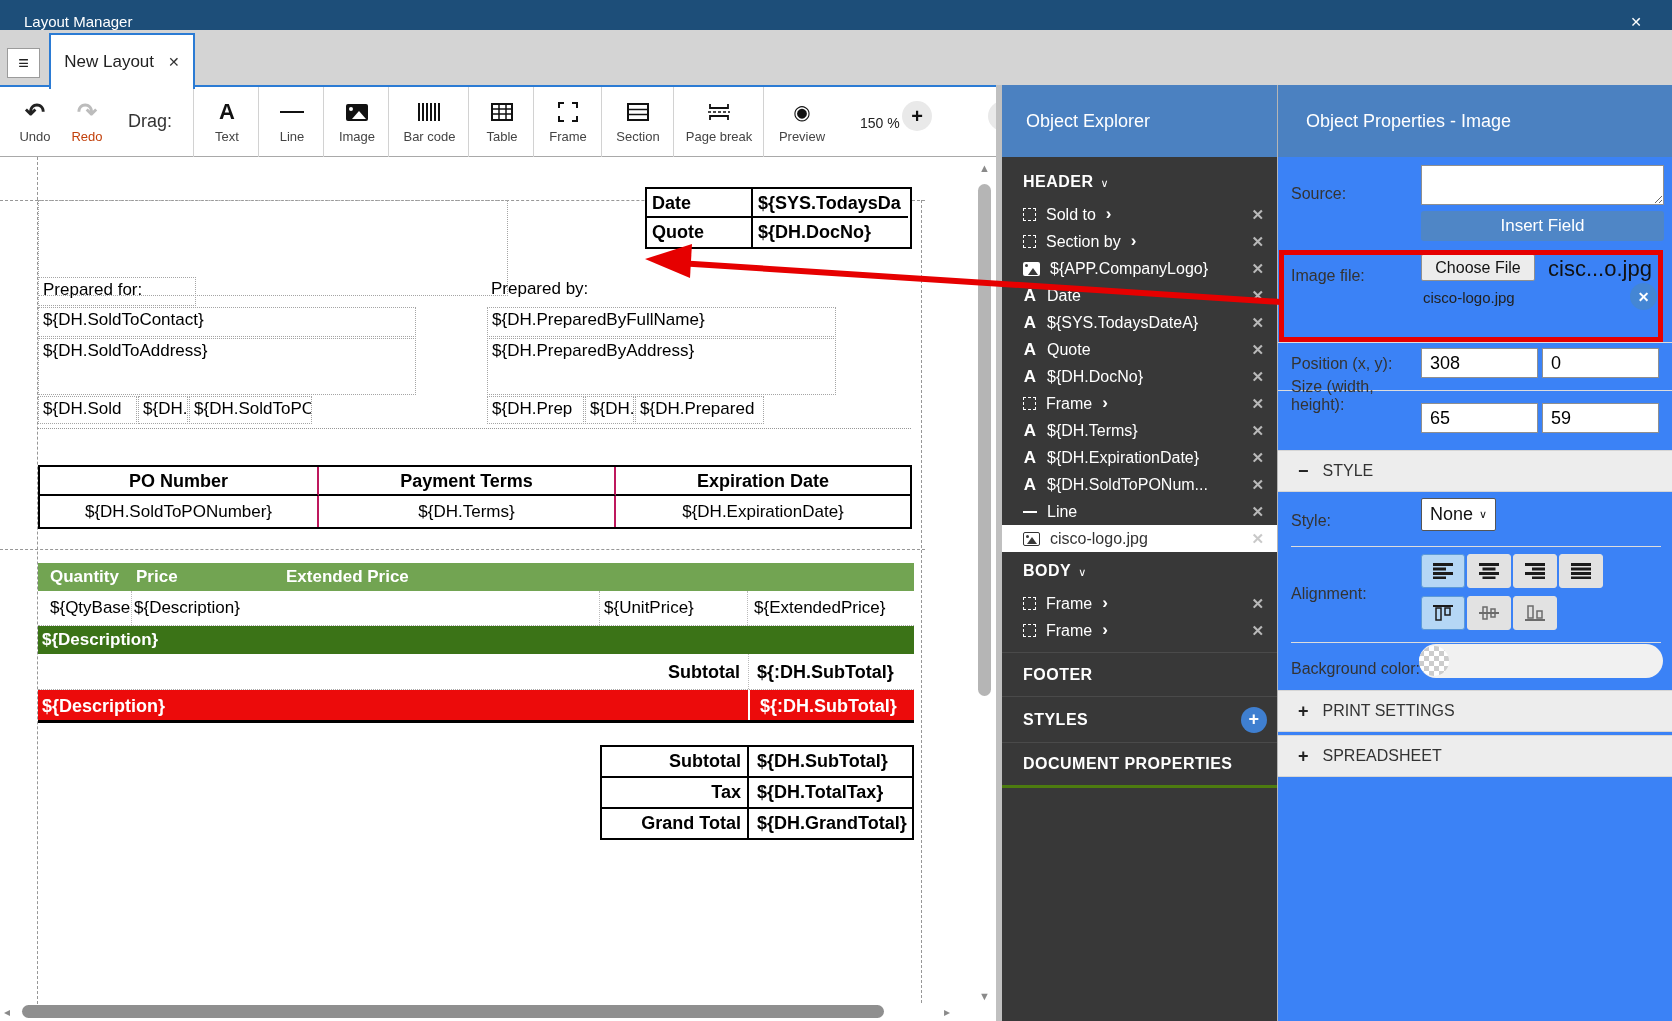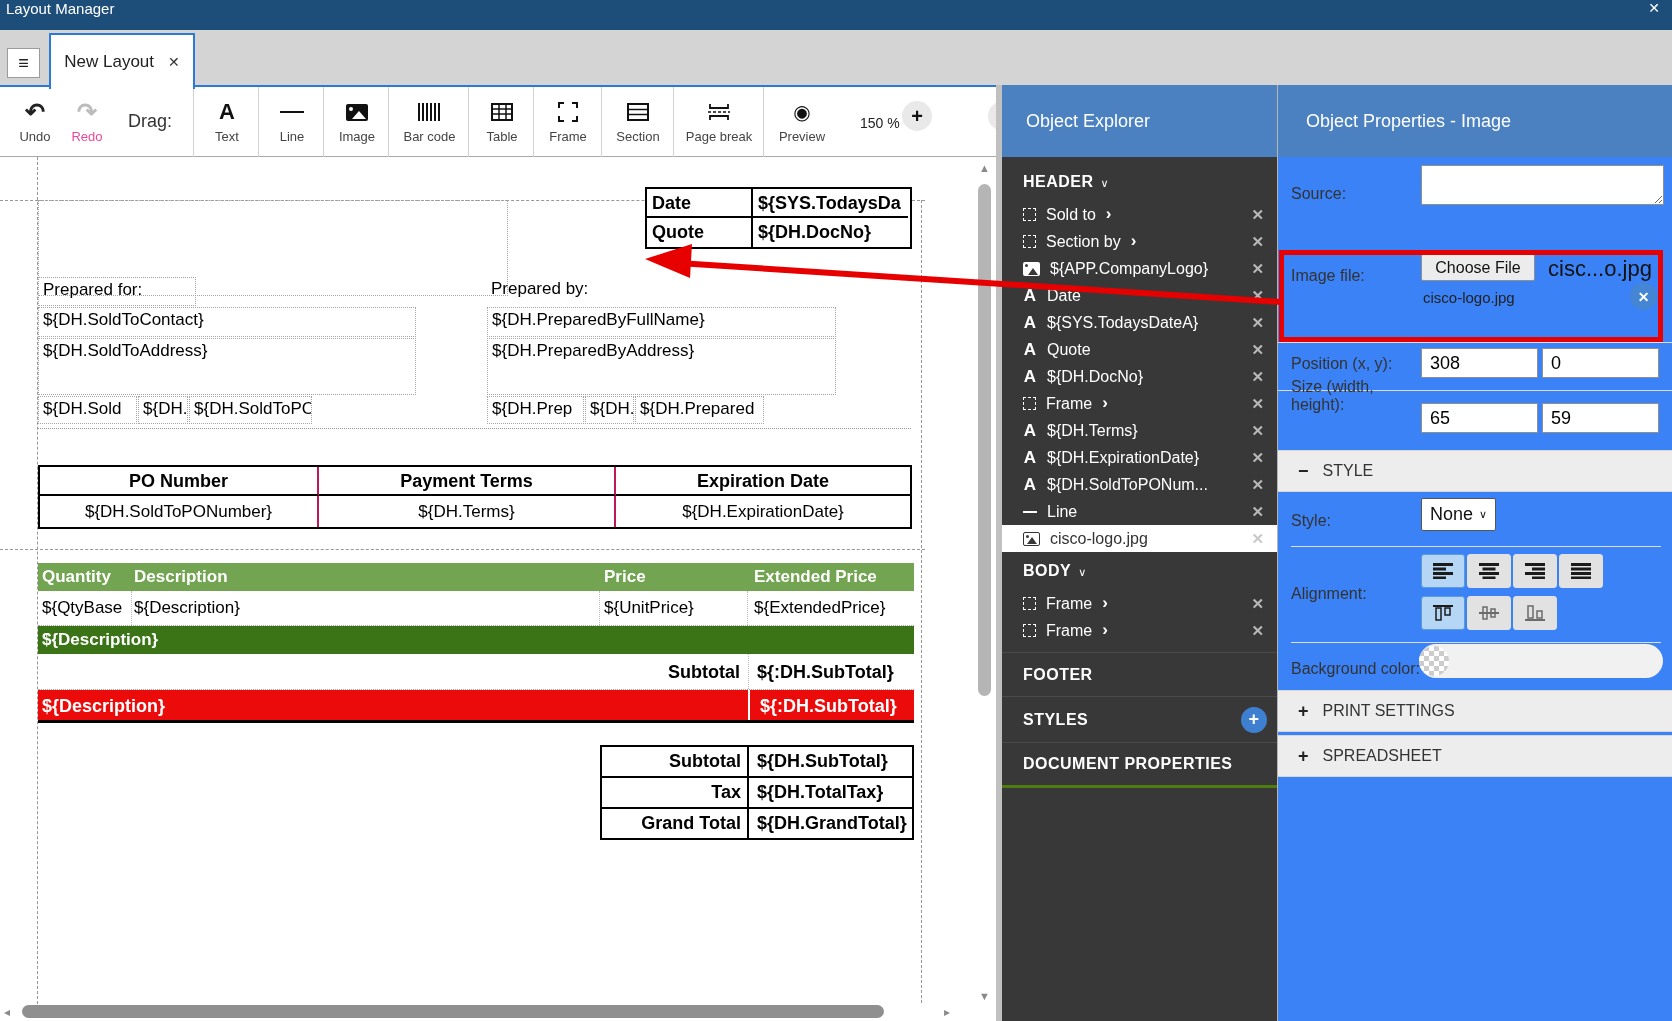--- a/index.html
+++ b/index.html
@@ -1,21 +1,21 @@
 <!DOCTYPE html>
 <html><head>
 <meta charset="utf-8">
 <style>
   * { margin:0; padding:0; box-sizing:border-box; }
   body { font-family:"Liberation Sans", sans-serif; background:#fff; }
   #app { position:relative; width:1672px; height:1021px; overflow:hidden; background:#fff; }
 
   
   .titlebar { position:absolute; left:0; top:0; width:1672px; height:30px; background:#1d4e79; color:#fff;
-              display:flex; align-items:flex-start; padding:0 6px; font-size:15px; z-index:5;}
+              display:flex; align-items:flex-end; padding:0 24px; font-size:15px; z-index:5;}
   .titlebar .close { margin-left:auto; font-size:14px; cursor:pointer; padding:0 6px; }
 
   
   .tabbar { position:absolute; left:0; top:30px; width:1672px; height:57px; background:#d4d4d4;
             border-bottom:2px solid #2b7bd4; z-index:4; }
   .hamburger { position:absolute; left:7px; top:18px; width:33px; height:30px; background:#fff;
                border:1px solid #9b9b9b; display:flex; align-items:center; justify-content:center;
                font-size:18px; color:#222; cursor:pointer; }
   .tab { position:absolute; left:49px; top:3px; width:146px; height:56px; background:#fff;
          border:2px solid #2b7bd4; border-bottom:none; display:flex; align-items:center; justify-content:center;
@@ -77,21 +77,21 @@
   .po-row { display:grid; grid-template-columns:279px 297px 294px; }
   .po-row .c { text-align:center; border-right:2px solid #be185d; overflow:hidden; white-space:nowrap; }
   .po-row .c:last-child { border-right:none; }
   .po-head .c { font-weight:bold; font-size:18px; height:29px; line-height:29px; border-bottom:2px solid #000; }
   .po-vals .c { font-size:17px; height:31px; line-height:31px; }
 
   
   .items-table { position:absolute; left:38px; top:406px; width:876px; }
   .it-row { display:flex; width:100%; overflow:hidden; }
   .it-head { background:#72a452; color:#fff; font-weight:bold; font-size:17px; height:28px; line-height:28px; }
-  .it-c1 { width:94px; padding-left:4px; overflow:hidden; white-space:nowrap; }
+  .it-c1 { width:94px; padding-left:12px; overflow:hidden; white-space:nowrap; }
   .it-c2 { width:468px; padding-left:2px; overflow:hidden; white-space:nowrap; }
   .it-c3 { width:148px; padding-left:4px; overflow:hidden; white-space:nowrap; }
   .it-c4 { width:166px; padding-left:6px; overflow:hidden; white-space:nowrap; }
   .it-vals { height:35px; line-height:33px; font-size:17px; color:#000; border-bottom:1px dotted #aaa; }
   .it-vals > div { border-right:1px dotted #bbb; }
   .it-group { background:#3b7317; color:#fff; font-weight:bold; font-size:17px; height:28px; line-height:28px; padding-left:4px; }
   .it-sub { height:36px; line-height:36px; font-size:18px; font-weight:bold; border-bottom:1px dotted #aaa; }
   .it-sub .lbl { width:710px; text-align:right; padding-right:8px; }
   .it-sub .val { width:166px; padding-left:8px; border-left:1px dotted #bbb; overflow:hidden; white-space:nowrap;}
   .it-red { background:#ec0b0b; color:#fff; font-weight:bold; font-size:18px; height:33px; line-height:33px;
@@ -200,21 +200,21 @@
     </div>
   </div>
 
   <div class="toolbar">
     <div class="tbtn" style="left:12px;width:46px;">
       <span class="tico undo-g">↶</span>
       <span>Undo</span>
     </div>
     <div class="tbtn" style="left:64px;width:46px;">
       <span class="tico redo-g">↷</span>
-      <span style="color:#ec4899;">Redo</span>
+      <span style="color:#c2410c;">Redo</span>
     </div>
     <div class="drag-label">Drag:</div>
 
     <div class="tsep" style="left:193px;"></div>
     <div class="tbtn" style="left:197px;width:60px;">
       <span class="tico glyphA">A</span>
       <span>Text</span>
     </div>
     <div class="tsep" style="left:258px;"></div>
     <div class="tbtn" style="left:262px;width:60px;">
@@ -335,21 +335,20 @@
         <div class="c">${DH.Terms}</div>
         <div class="c">${DH.ExpirationDate}</div>
       </div>
     </div>
 
     <div class="dash-h" style="left:0;top:392px;width:925px;"></div>
 
     <div class="items-table">
       <div class="it-row it-head">
         <div class="it-c1">Quantity</div>
-        <div class="it-c2">Description</div>
         <div class="it-c3">Price</div>
         <div class="it-c4">Extended Price</div>
       </div>
       <div class="it-row it-vals">
         <div class="it-c1">${QtyBase</div>
         <div class="it-c2">${Description}</div>
         <div class="it-c3">${UnitPrice}</div>
         <div class="it-c4" style="border-right:none;">${ExtendedPrice}</div>
       </div>
       <div class="it-row it-group">${Description}</div>
@@ -497,20 +496,21 @@
         <span>DOCUMENT PROPERTIES</span>
       </div>
     </div>
   </div>
 
   <div class="props">
     <div class="panel-head">Object Properties - Image</div>
 
     <span class="plabel" style="top:100px;">Source:</span>
     <textarea class="src-textarea" style="position: absolute; left: 143px; top: 80px;"></textarea>
+    <button class="btn-blue" style="position:absolute;left:143px;top:126px;">Insert Field</button>
 
     <span class="plabel" style="top:182px;">Image file:</span>
     <span class="choose-btn" style="position:absolute;left:143px;top:169px;">Choose File</span>
     <span class="file-short" style="position:absolute;left:262px;top:171px;">cisc...o.jpg</span>
     <span class="file-name" style="position:absolute;left:145px;top:204px;">cisco-logo.jpg</span>
     <span class="file-x" style="left:352px;top:198px;">✕</span>
 
     <div class="hdiv" style="top:257px;"></div>
     <span class="plabel" style="top:270px;">Position (x, y):</span>
     <input class="num-input" style="position: absolute; left: 143px; top: 263px;" value="308">

